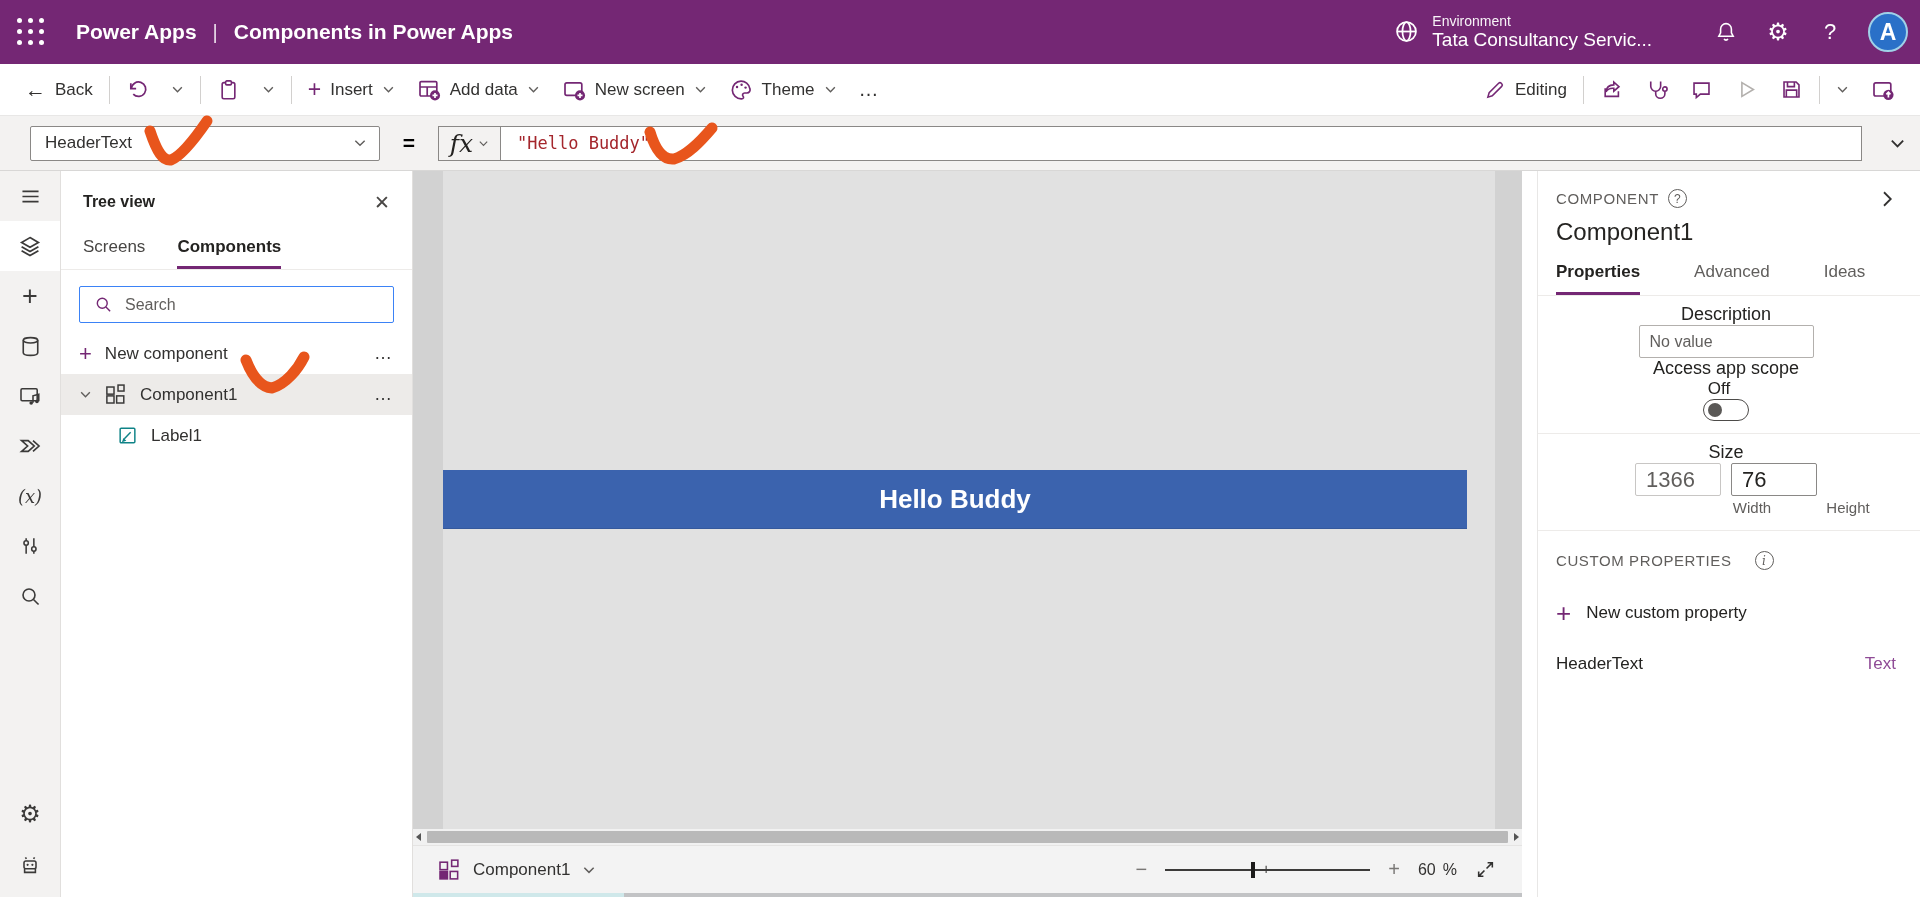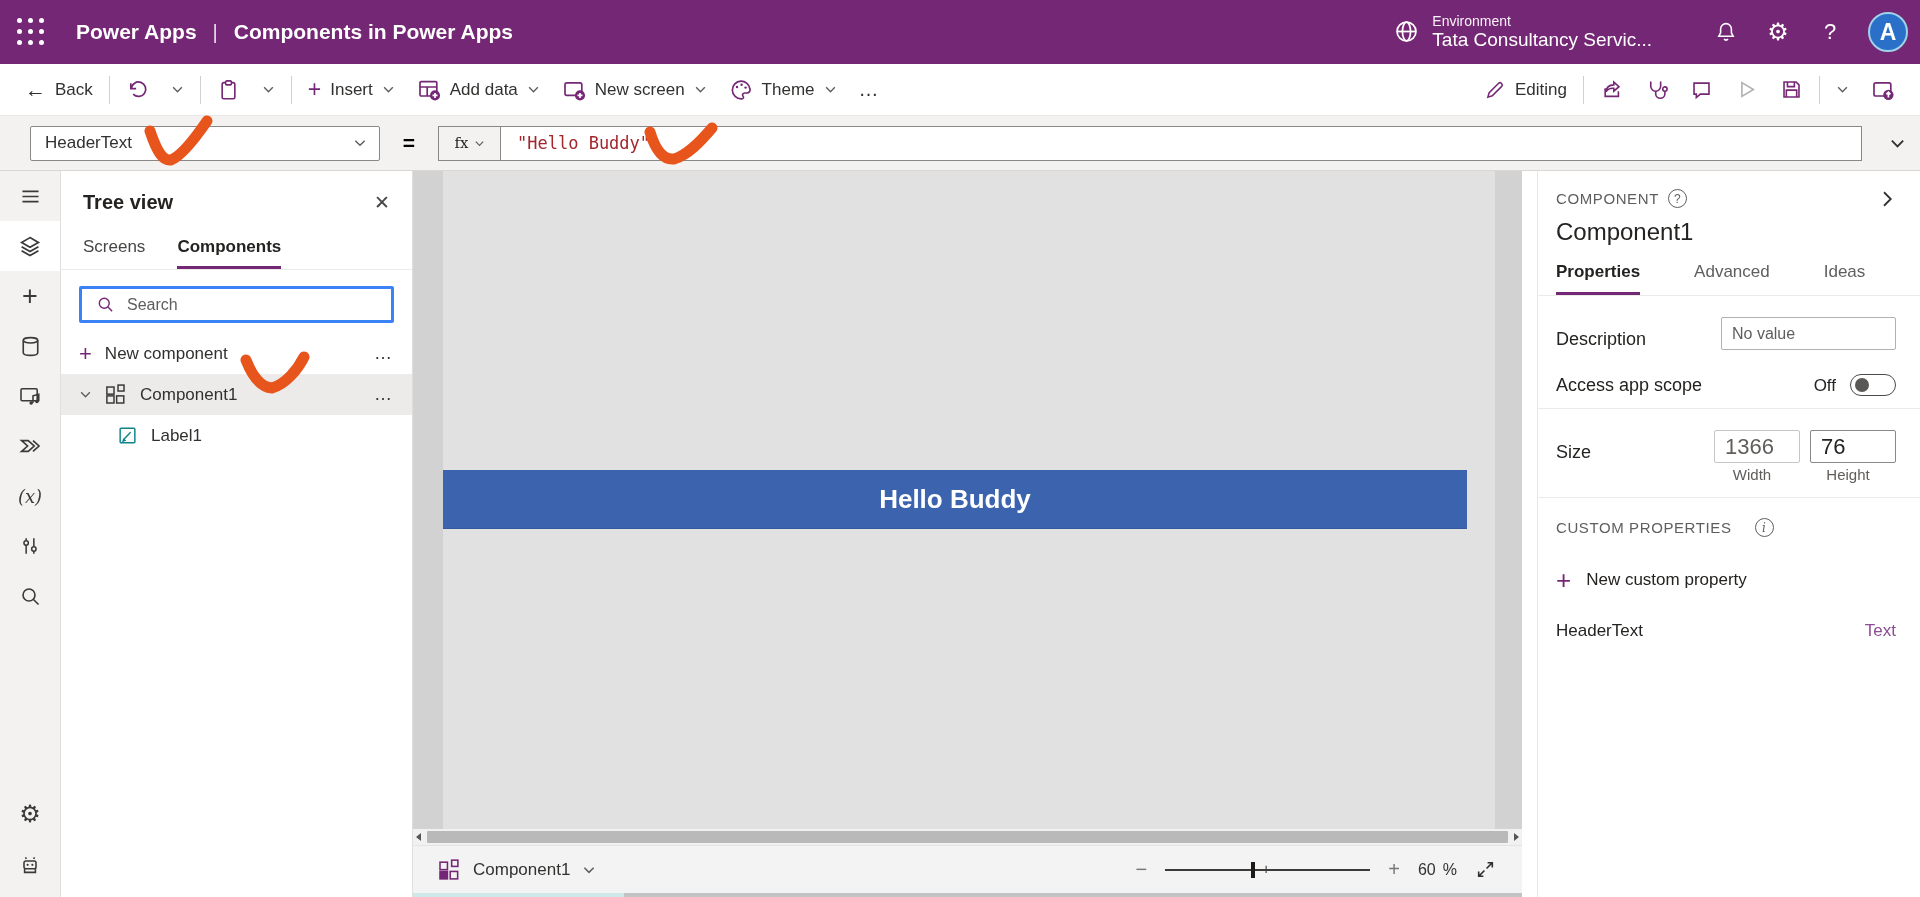--- a/index.html
+++ b/index.html
@@ -44,45 +44,45 @@
                 border-top:1px solid #e8e7e6; border-bottom:1px solid #d8d7d6;
                 display:flex; align-items:center; }
   .propbox { margin-left:30px; width:350px; height:35px; background:#fff; border:1px solid #8a8886;
              border-radius:2px; display:flex; align-items:center; cursor:pointer; }
   .propbox-label { font-size:17px; color:#323130; padding-left:14px; flex:1; }
   .propbox .chev { margin-right:12px; }
   .equals { width:58px; text-align:center; font-size:21px; font-weight:bold; color:#000; }
   .fxgroup { flex:1; height:35px; display:flex; border:1px solid #8a8886; background:#fff; margin-right:12px; }
   .fxbox { width:62px; background:#f3f2f1; border-right:1px solid #8a8886; display:flex;
            align-items:center; justify-content:center; gap:5px; cursor:pointer; }
-  .fx-label { font-family:"DejaVu Serif", serif; font-size:15px; color:#242321; }
+  .fx-label { font-family:"DejaVu Serif", serif; font-style:italic; font-size:25px; color:#242321; }
   .formula-input { flex:1; display:flex; align-items:center; padding-left:16px;
                    font-family:"DejaVu Sans Mono", monospace; font-size:17px; color:#a4262c; }
   .fb-chev { width:46px; display:flex; align-items:center; justify-content:center; cursor:pointer; color:#323130; }
 
   
   #leftrail { position:absolute; left:0; top:171px; width:61px; bottom:0; background:#f3f2f1;
               border-right:1px solid #e1dfdd; display:flex; flex-direction:column; align-items:stretch; }
   .rail-item { height:50px; display:flex; align-items:center; justify-content:center;
                color:#3b3a39; cursor:pointer; }
   .rail-item.active { background:#fff; }
   .rail-spacer { flex:1; }
   .rail-x { font-family:"DejaVu Serif", serif; font-style:italic; font-size:18px; color:#3b3a39; }
   .rail-glyph { font-size:21px; color:#3b3a39; line-height:1; }
 
   
   #treepanel { position:absolute; left:61px; top:171px; width:352px; bottom:0; background:#fff;
                border-right:1px solid #e1dfdd; }
   .tree-header { height:52px; display:flex; align-items:center; padding:10px 22px 0 22px; }
-  .tree-title { font-size:20px; font-weight:bold; color:#242321; flex:1; }
+  .tree-title { font-size:16px; font-weight:bold; color:#242321; flex:1; }
   .tree-close { font-size:19px; color:#484644; cursor:pointer; }
   .tree-tabs { display:flex; gap:32px; padding:14px 22px 0 22px; border-bottom:1px solid #edebe9; }
   .tree-tab { font-size:17px; color:#484644; padding-bottom:9px; cursor:pointer; }
   .tree-tab.active { color:#242321; font-weight:bold; border-bottom:3px solid #742774; }
-  .searchbox { margin:16px 18px 10px 18px; height:37px; border:3px solid #3b82f6; border-radius:2px;
+  .searchbox { margin:16px 18px 10px 18px; height:37px; border:1px solid #3b82f6; border-radius:2px;
                display:flex; align-items:center; padding-left:14px; gap:12px; background:#fff; }
   .searchbox input { border:none; outline:none; font-size:16px; color:#323130; flex:1;
                      font-family:"Liberation Sans", sans-serif; background:transparent; }
   .searchbox input::placeholder { color:#605e5c; }
   .tree-row { height:41px; display:flex; align-items:center; padding:0 18px; cursor:pointer; font-size:17px; color:#323130; }
   .tree-row .row-ellipsis { margin-left:auto; color:#323130; font-size:18px; letter-spacing:2px; }
   .tree-row.selected { background:#edebe9; }
   .tree-indent { width:38px; }
   .row-label { margin-left:13px; }
 
@@ -122,21 +122,21 @@
   #rightpanel { position:absolute; left:1537px; top:171px; width:383px; bottom:0; background:#fff;
                 border-left:1px solid #e8e7e6; padding:0 24px 0 18px; }
   .rp-head { display:flex; align-items:center; margin-top:18px; gap:9px; }
   .rp-head-label { font-size:15px; color:#605e5c; letter-spacing:.6px; }
   .rp-expand { margin-left:auto; cursor:pointer; color:#323130; }
   .rp-name { font-size:24px; color:#242321; margin-top:10px; }
   .rp-tabs { display:flex; gap:54px; margin-top:16px; }
   .rp-tab { font-size:17px; color:#605e5c; padding-bottom:10px; cursor:pointer; }
   .rp-tab.active { color:#242321; font-weight:bold; border-bottom:3px solid #742774; }
   .rp-divider { position:relative; left:-18px; width:383px; height:1px; background:#edebe9; }
-  .prow { display:flex; align-items:flex-end; min-height:46px; }
+  .prow { display:flex; align-items:center; min-height:46px;flex-direction:column; }
   .prow-label { font-size:18px; color:#242321; flex:1; }
   .rp-input { width:175px; height:33px; border:1px solid #b3b0ad; border-radius:2px; font-size:16px;
               padding:0 10px; color:#323130; font-family:"Liberation Sans", sans-serif; outline:none; }
   .rp-input::placeholder { color:#605e5c; }
   .off-label { font-size:17px; color:#242321; margin-right:14px; }
   .toggle { width:46px; height:22px; border:1px solid #4d4b49; border-radius:12px; position:relative;
             background:#fff; cursor:pointer; }
   .toggle-knob { position:absolute; left:4px; top:3px; width:14px; height:14px; border-radius:50%; background:#5a5856; }
   .size-inputs { display:flex; gap:10px; }
   .size-input { width:86px; height:33px; border-radius:2px; font-size:22px; padding:0 10px;

